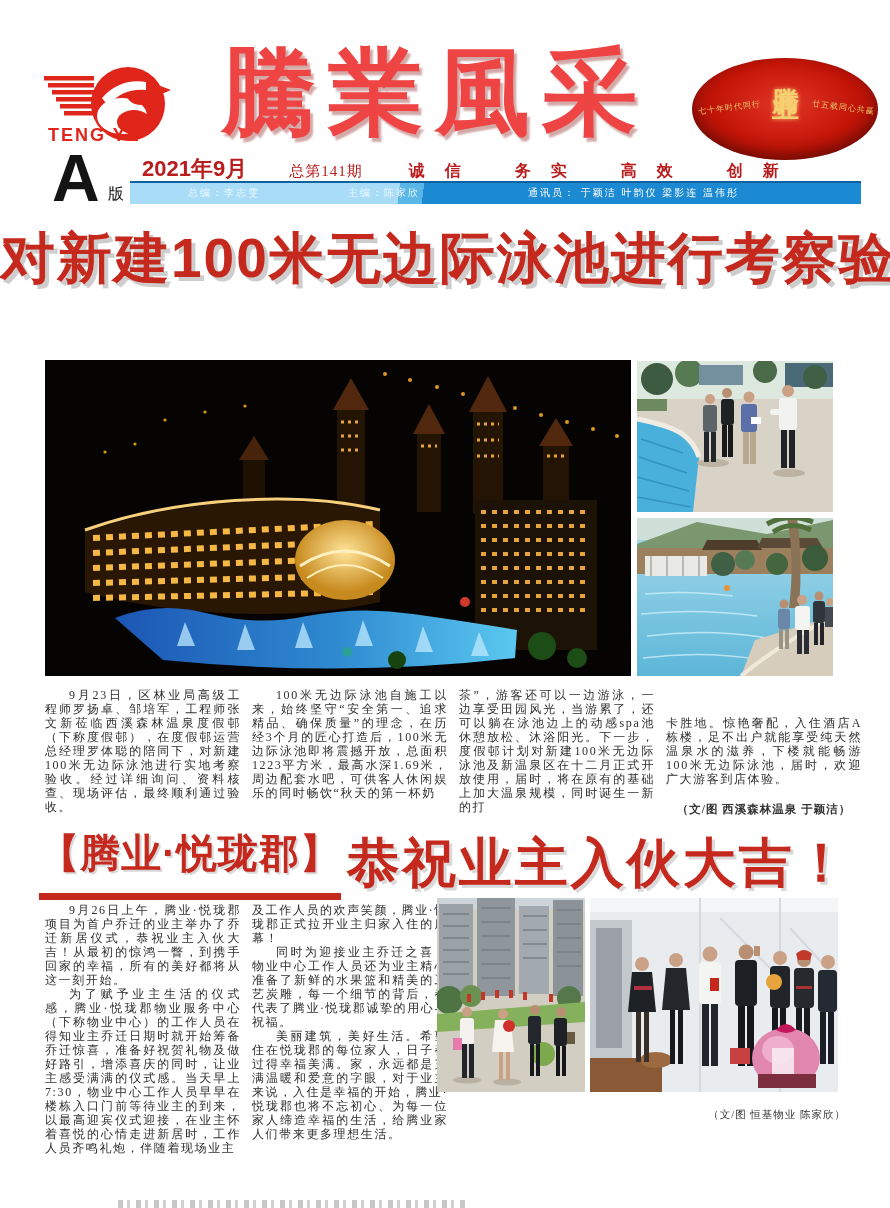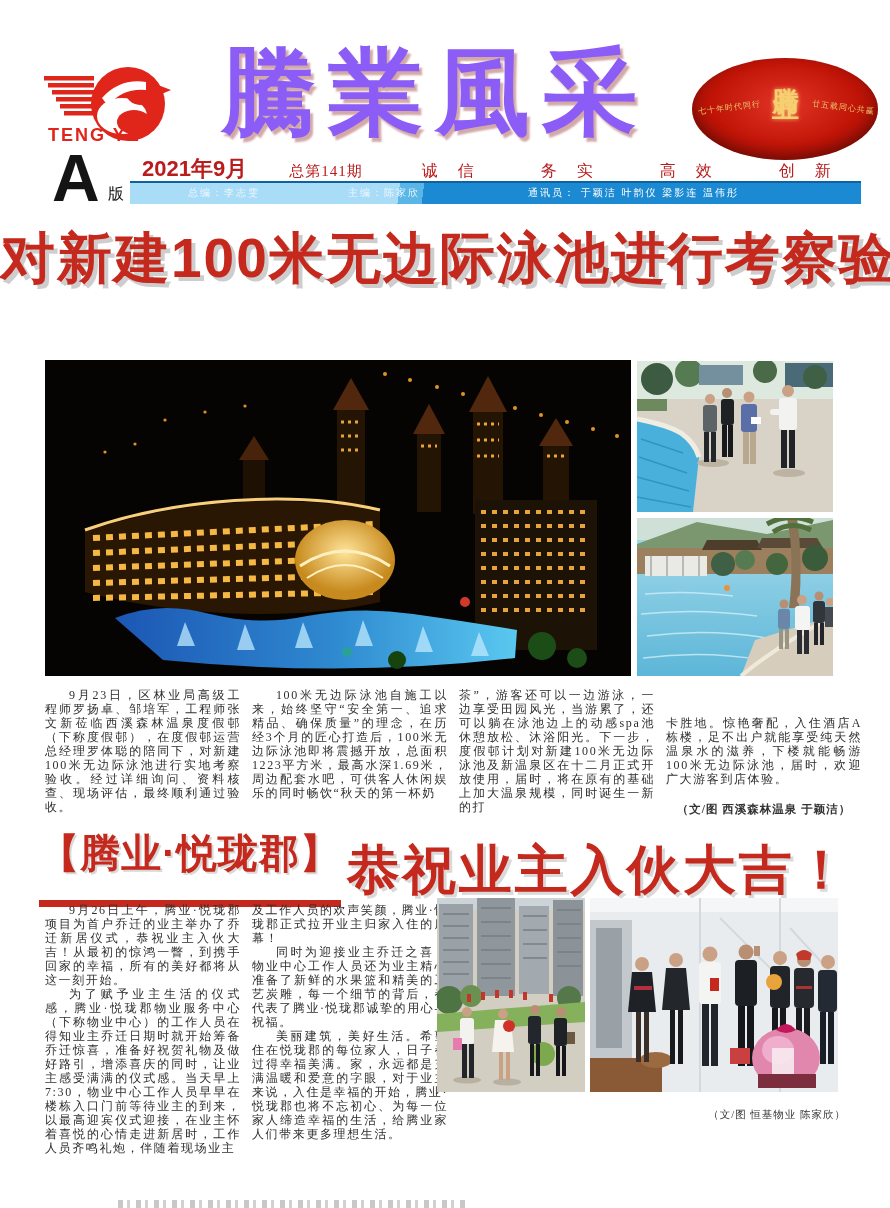--- a/index.html
+++ b/index.html
@@ -2,41 +2,41 @@
 <html><head>
 <meta charset="utf-8">
 <style>
   html,body{margin:0;padding:0;background:#888;}
   .page{position:relative;width:890px;height:1208px;background:#ffffff;margin:0 auto;
         overflow:hidden;font-family:"Liberation Serif","DejaVu Serif",serif;}
   
   .logo{position:absolute;left:42px;top:56px;width:130px;height:122px;}
   .paper-title{position:absolute;left:180px;top:36px;width:510px;height:118px;
     font-family:"DejaVu Serif","Liberation Serif",serif;font-weight:bold;
-    font-size:95px;line-height:112px;color:#8b5cf6;letter-spacing:12px;text-align:center;
+    font-size:95px;line-height:112px;color:#ef4444;letter-spacing:12px;text-align:center;
     text-shadow:3px 4px 2px rgba(130,10,5,.35);white-space:nowrap;}
   .badge{position:absolute;left:692px;top:58px;width:186px;height:102px;border-radius:50%;
     background:radial-gradient(ellipse at 50% 45%, #e23527 0%, #c01407 55%, #8c0d06 100%);
     box-shadow:inset 0 -6px 14px rgba(0,0,0,.35);}
   .badge-center{position:absolute;left:50%;top:8px;transform:translateX(-50%);
     writing-mode:vertical-rl;color:#f6cf6f;font-weight:bold;font-size:27px;line-height:1;
     letter-spacing:6px;text-shadow:0 0 4px rgba(255,220,130,.8);}
   .badge-side{position:absolute;top:44px;width:64px;color:#e8c36a;font-size:8px;
     letter-spacing:1px;white-space:nowrap;font-family:"Liberation Sans",sans-serif;}
   .badge-side.l{left:6px;transform:rotate(-7deg);}
   .badge-side.r{right:2px;transform:rotate(7deg);}
   .edition{position:absolute;left:52px;top:148px;width:90px;height:62px;}
   .edition .letter{font-family:"Liberation Sans",sans-serif;font-weight:900;font-size:66px;
     line-height:60px;color:#141414;}
   .edition .ban{position:absolute;left:56px;top:36px;font-size:16px;color:#141414;}
   .headrow{position:absolute;left:142px;top:154px;width:720px;height:26px;
     display:flex;align-items:baseline;color:#b91c1c;}
   .headrow .date{font-family:"Liberation Sans",sans-serif;font-weight:bold;font-size:22px;}
   .headrow .issue{font-size:15px;margin-left:42px;letter-spacing:1px;}
-  .headrow .slogan{font-size:16px;letter-spacing:8px;margin-left:59px;font-weight:normal;}
+  .headrow .slogan{font-size:16px;letter-spacing:8px;margin-left:46px;font-weight:bold;}
   .bluebar{position:absolute;left:130px;top:181px;width:731px;height:21px;
     border-top:2px solid #0f62a0;
     background:linear-gradient(97deg,#a9dcf7 0 268px,#5ab6e6 268px 292px,#1b8ad2 292px 100%);}
   .bluebar span{position:absolute;top:3px;color:#ffffff;font-size:10px;letter-spacing:2px;
     font-family:"Liberation Sans",sans-serif;white-space:nowrap;}
   .bluebar .b1{left:58px;color:#eaf6ff;}
   .bluebar .b2{left:218px;color:#eaf6ff;}
   .bluebar .b3{left:398px;}
   
   .headline1{position:absolute;left:0;top:214px;width:890px;text-align:center;color:#c5281c;
@@ -65,21 +65,21 @@
   .a1c3{left:459px;top:688px;} .a1c4{left:666px;top:704px;margin-top:12px;}
   .caption1{margin-top:16px;text-align:center;font-size:11.5px;letter-spacing:1px;color:#333;font-weight:bold;}
   .a2c1{left:45px;top:903px;}  .a2c2{left:252px;top:903px;}
   .a2c2 p+p{margin-top:0;}
   .caption2{position:absolute;left:590px;top:1108px;width:256px;text-align:right;
     font-size:10.5px;letter-spacing:1px;color:#333;}
   
   .headline2{position:absolute;left:0;top:826px;width:890px;display:flex;
     justify-content:center;align-items:flex-end;color:#c5281c;
     font-family:"Liberation Sans",sans-serif;white-space:nowrap;}
-  .hl2-bracket{font-size:40px;font-weight:900;letter-spacing:1px;padding-bottom:19px;
+  .hl2-bracket{font-size:40px;font-weight:900;letter-spacing:1px;padding-bottom:12px;
     border-bottom:7px solid #c5281c;text-shadow:2px 2px 0 #d9d9d9;}
   .hl2-main{font-size:53px;font-weight:900;letter-spacing:3px;margin-left:6px;
     text-shadow:3px 3px 0 #d9d9d9;}
   
   .footer-clip{position:absolute;left:118px;top:1200px;width:350px;height:8px;opacity:.55;
     background:repeating-linear-gradient(90deg,#9a9a9a 0 5px,transparent 5px 9px,
       #ababab 9px 12px,transparent 12px 18px);}
 </style>
 </head>
 <body>

